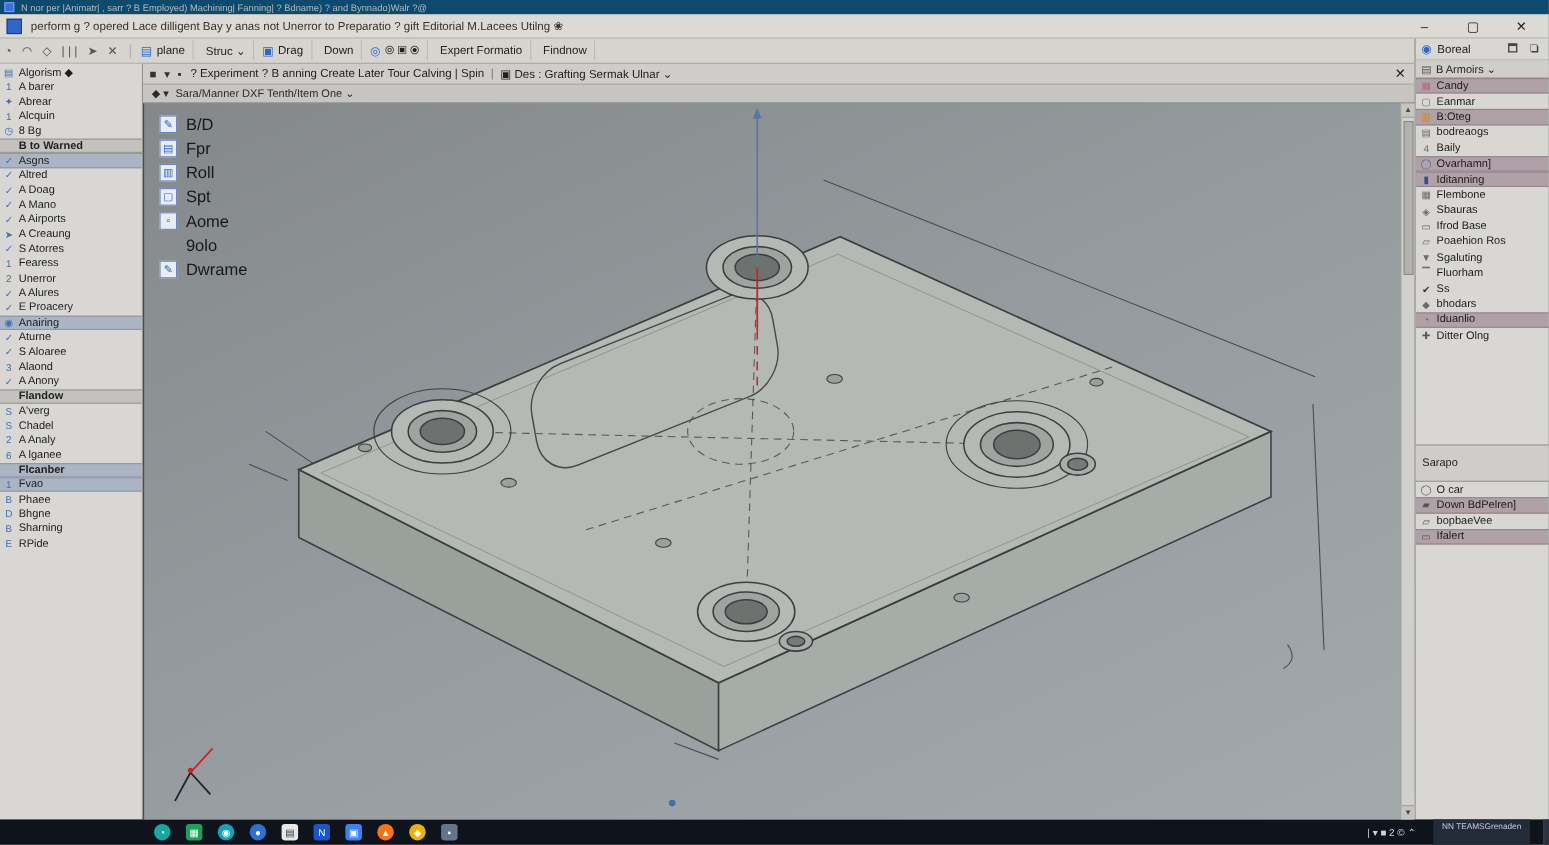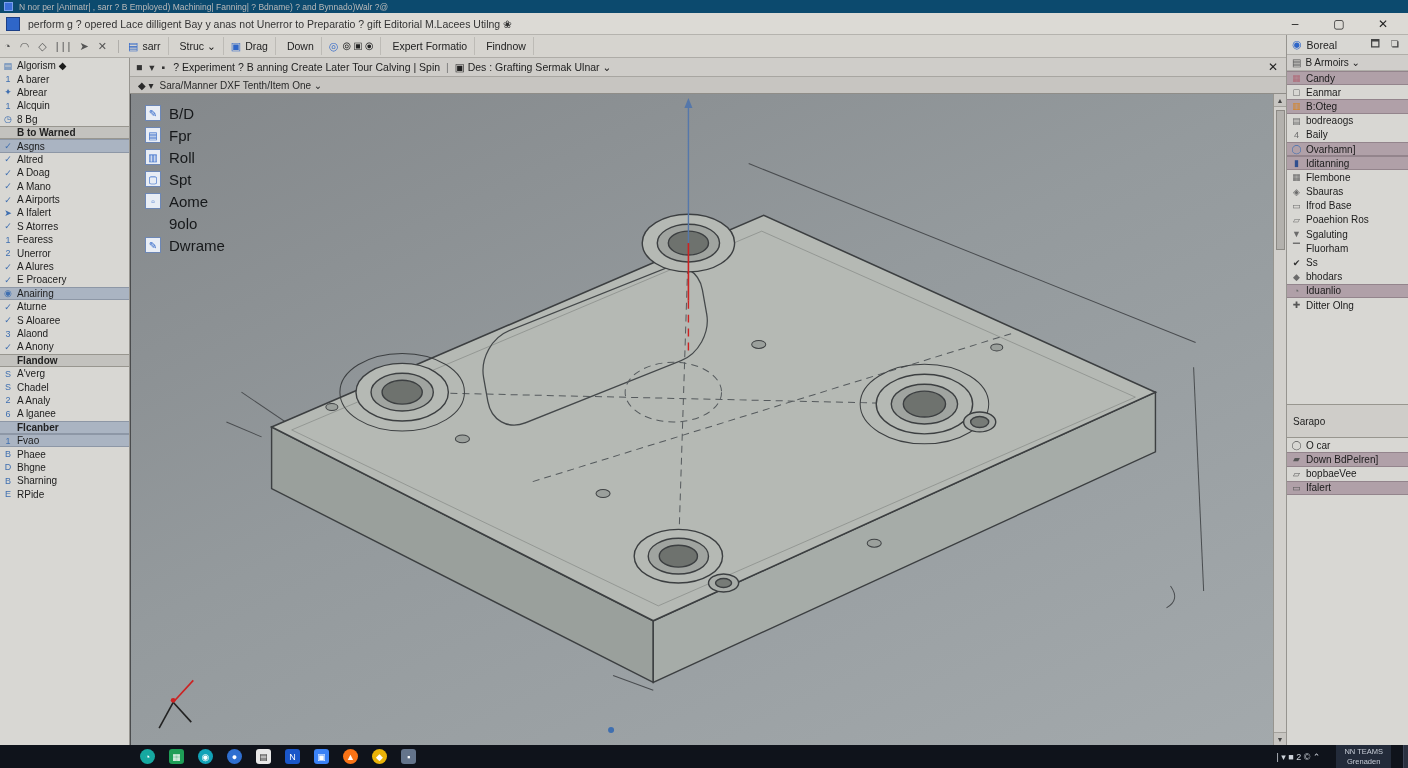--- a/index.html
+++ b/index.html
@@ -81,21 +81,21 @@
   .rp-list .row.hl, .rp-list2 .row.hl { background:#b0a0a8; border-top:1px solid #93848c; border-bottom:1px solid #93848c; }
   .rp-sect { margin-top:92px; height:17px; display:flex; align-items:center; gap:6px; padding:16px 6px;
     background:#cfcdc9; border-top:1px solid #98968f; border-bottom:1px solid #98968f; font-size:10px; }
 
   
   .taskbar { height:23px; background:#0f131b; display:flex; align-items:center; padding-left:140px; gap:12px; }
   .tb-app { width:15px; height:15px; display:flex; align-items:center; justify-content:center;
     font-size:9px; color:#fff; border-radius:3px; flex:0 0 auto; }
   .tray { margin-left:auto; display:flex; align-items:center; gap:8px; color:#cfd4dc; font-size:9px; padding-right:4px; }
   .clock { background:#232b3a; color:#c6ccd6; font-size:7.5px; line-height:1.25; text-align:center;
-    padding:2px 8px; height:100%; display:flex; flex-direction:column; justify-content:center; }
+    padding:2px 8px; height:100%; display:flex; justify-content:center; }
   .showdesk { width:5px; height:100%; background:#2a3140; border-left:1px solid #3c4456; }
 </style>
 </head>
 <body>
 
 <div class="app">
 
   <div class="titlebar">
     <span class="appicon"></span>
     <span>N nor per |Animatr| , sarr ? B Employed) Machining| Fanning| ? Bdname) ? and Bynnado)Walr  ?@</span>
@@ -113,21 +113,21 @@
 
   <div class="content-row">
     <div class="left-stack">
 
       <div class="toolbar">
         <span class="tb-sys">◔ ◠ ◇ ||| ➤ ✕</span>
         <span style="display:flex;align-items:center;">
 
         <span class="tb-item">
               <span class="ic">▤</span>
-              <span>sarr</span>
+              <span>plane</span>
             </span>
             <span class="tb-item">
               <span class="ic"></span>
               <span>Struc ⌄</span>
             </span>
             <span class="tb-item">
               <span class="ic">▣</span>
               <span>Drag</span>
             </span>
             <span class="tb-item">
@@ -192,21 +192,21 @@
             <div class="row">
               <span class="ic">✓</span>
               <span>A Mano</span>
             </div>
             <div class="row">
               <span class="ic">✓</span>
               <span>A Airports</span>
             </div>
             <div class="row">
               <span class="ic">➤</span>
-              <span>A Ifalert</span>
+              <span>A Creaung</span>
             </div>
             <div class="row">
               <span class="ic">✓</span>
               <span>S Atorres</span>
             </div>
             <div class="row">
               <span class="ic">1</span>
               <span>Fearess</span>
             </div>
             <div class="row">

